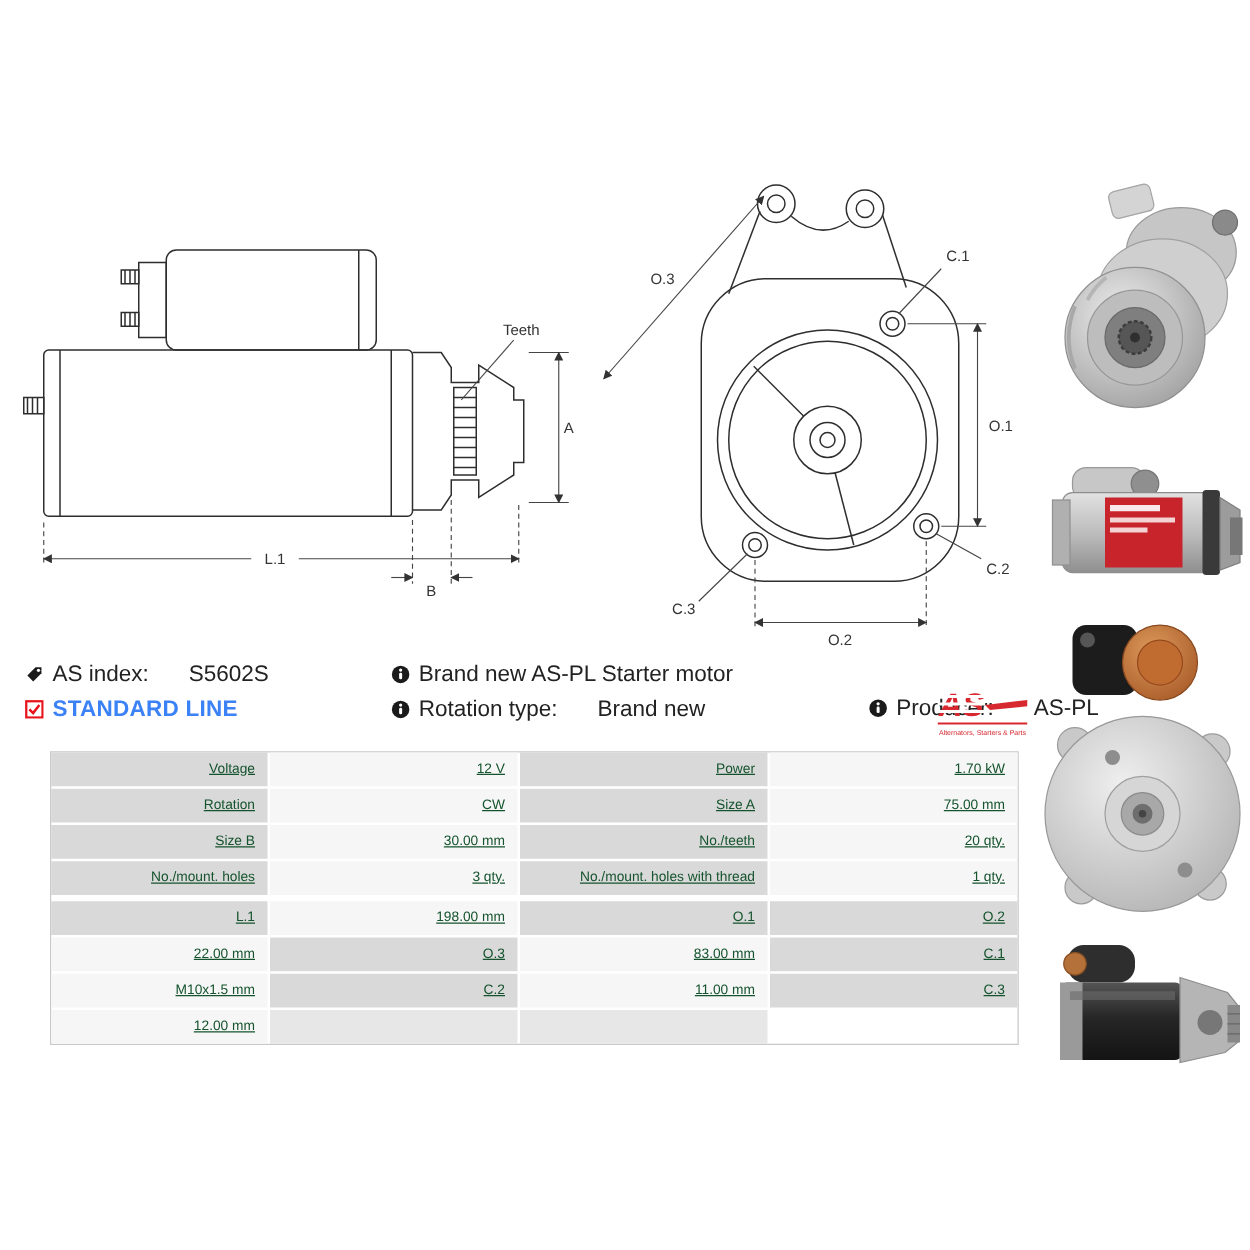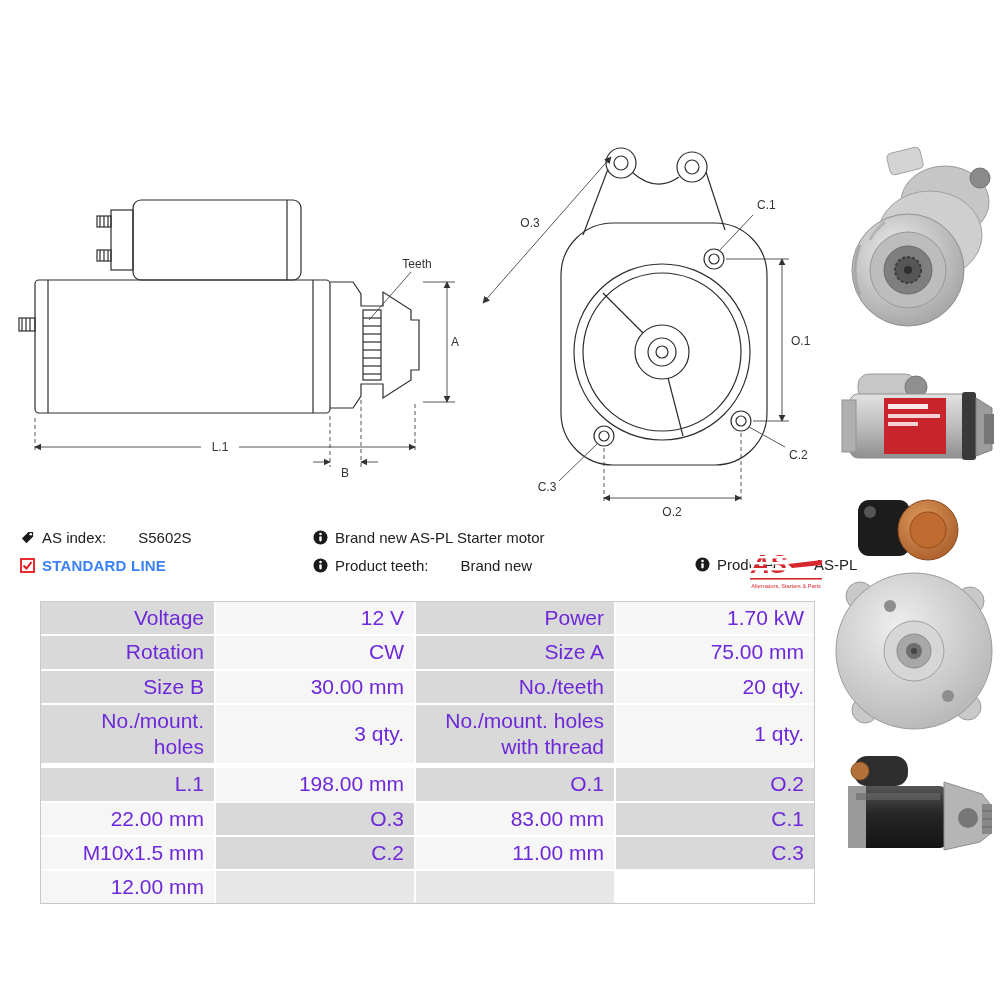--- a/index.html
+++ b/index.html
@@ -1,29 +1,29 @@
 <!DOCTYPE html>
 <html><head>
 <meta charset="utf-8">
 <style>
   html,body{margin:0;padding:0;background:#fff;}
   body{font-family:"Liberation Sans", sans-serif;}
   .page{position:relative;width:1000px;height:1000px;background:#fff;overflow:hidden;}
   .diagram, .photo{position:absolute;}
   svg text{font-family:"Liberation Sans", sans-serif;}
   
-  .info-line{position:absolute;display:flex;align-items:center;gap:7px;font-size:15px;color:#222;white-space:nowrap;}
+  .info-line{position:absolute;display:flex;align-items:center;gap:7px;font-size:18px;color:#222;white-space:nowrap;}
   .info-line b{font-weight:normal;margin-left:25px;}
   .standard-line{color:#3b82f6;font-weight:bold;letter-spacing:.2px;}
   .as-logo{position:absolute;}
   
   .spec-table{position:absolute;left:40px;top:601px;width:773px;display:grid;
     grid-template-columns:173px 198px 198px 198px;gap:2px;background:#fff;border:1px solid #c9c9c9;}
   .cell{display:flex;align-items:center;justify-content:flex-end;text-align:right;
-    padding:3px 10px 3px 8px;font-size:21px;color:#6d28d9;min-height:27px;box-sizing:border-box;line-height:1.25;}
+    padding:3px 10px 3px 8px;font-size:11px;color:#14532d;min-height:27px;box-sizing:border-box;line-height:1.25;text-decoration:underline;}
   .cell.label{background:#d9d9d9;}
   .cell.value{background:#f6f6f6;}
   .cell.empty{background:#e7e7e7;}
   .row-gap{grid-column:1 / -1;height:1px;background:#fff;}
 </style>
 </head>
 <body>
 
 <div class="page">
 
@@ -252,21 +252,21 @@
     </svg>
     <span>Brand new AS-PL Starter motor</span>
   </div>
 
   <div class="info-line" style="left:313px;top:557px">
     <svg width="15" height="15" viewBox="0 0 15 15">
       <circle cx="7.5" cy="7.5" r="7" fill="#1a1a1a"></circle>
       <circle cx="7.5" cy="4" r="1.3" fill="#fff"></circle>
       <rect x="6.3" y="6.2" width="2.4" height="5.2" rx="1.1" fill="#fff"></rect>
     </svg>
-    <span>Product teeth:</span>
+    <span>Rotation type:</span>
     <b>Brand new</b>
   </div>
 
   <div class="info-line" style="left:695px;top:556px">
     <svg width="15" height="15" viewBox="0 0 15 15">
       <circle cx="7.5" cy="7.5" r="7" fill="#1a1a1a"></circle>
       <circle cx="7.5" cy="4" r="1.3" fill="#fff"></circle>
       <rect x="6.3" y="6.2" width="2.4" height="5.2" rx="1.1" fill="#fff"></rect>
     </svg>
     <span>Producer:</span>

